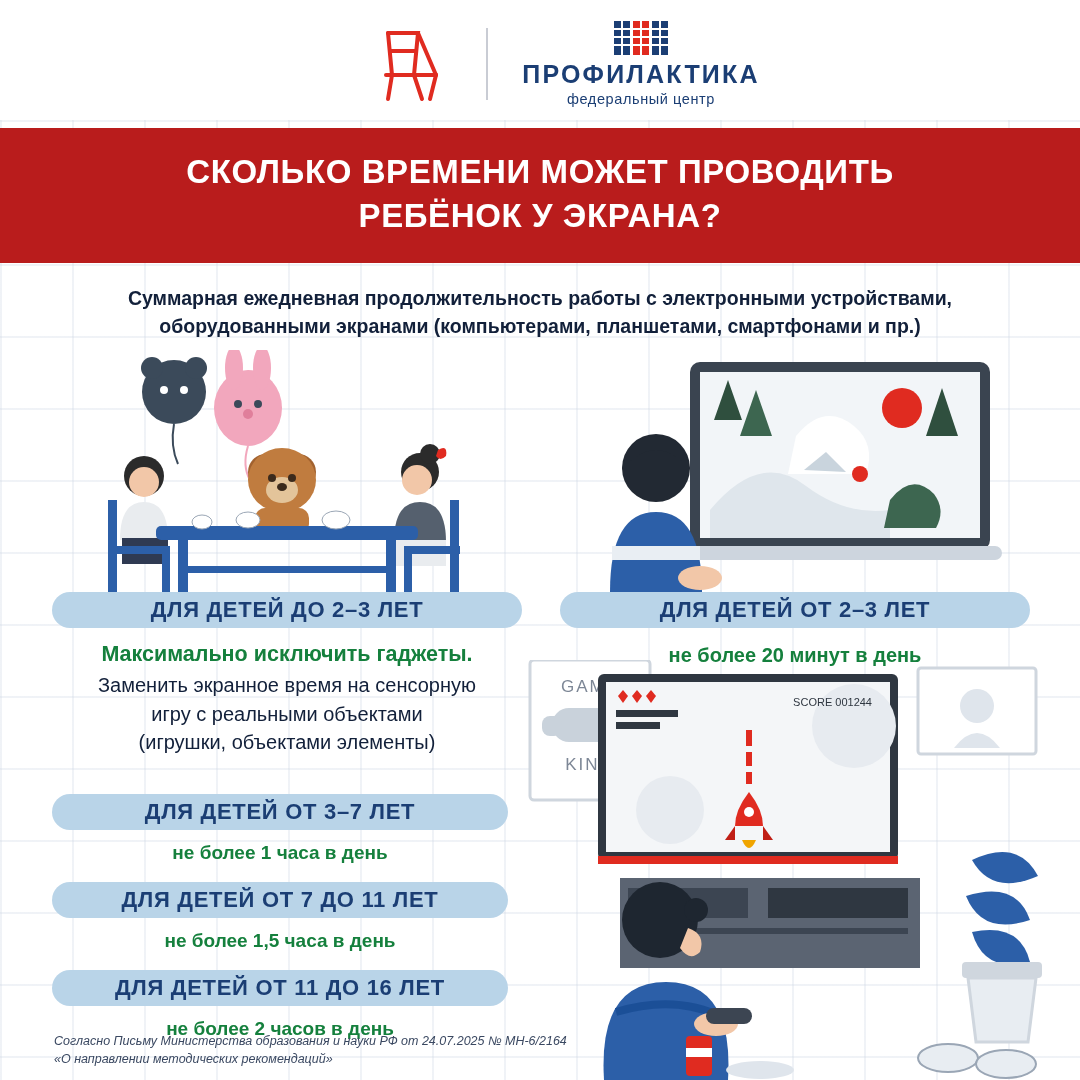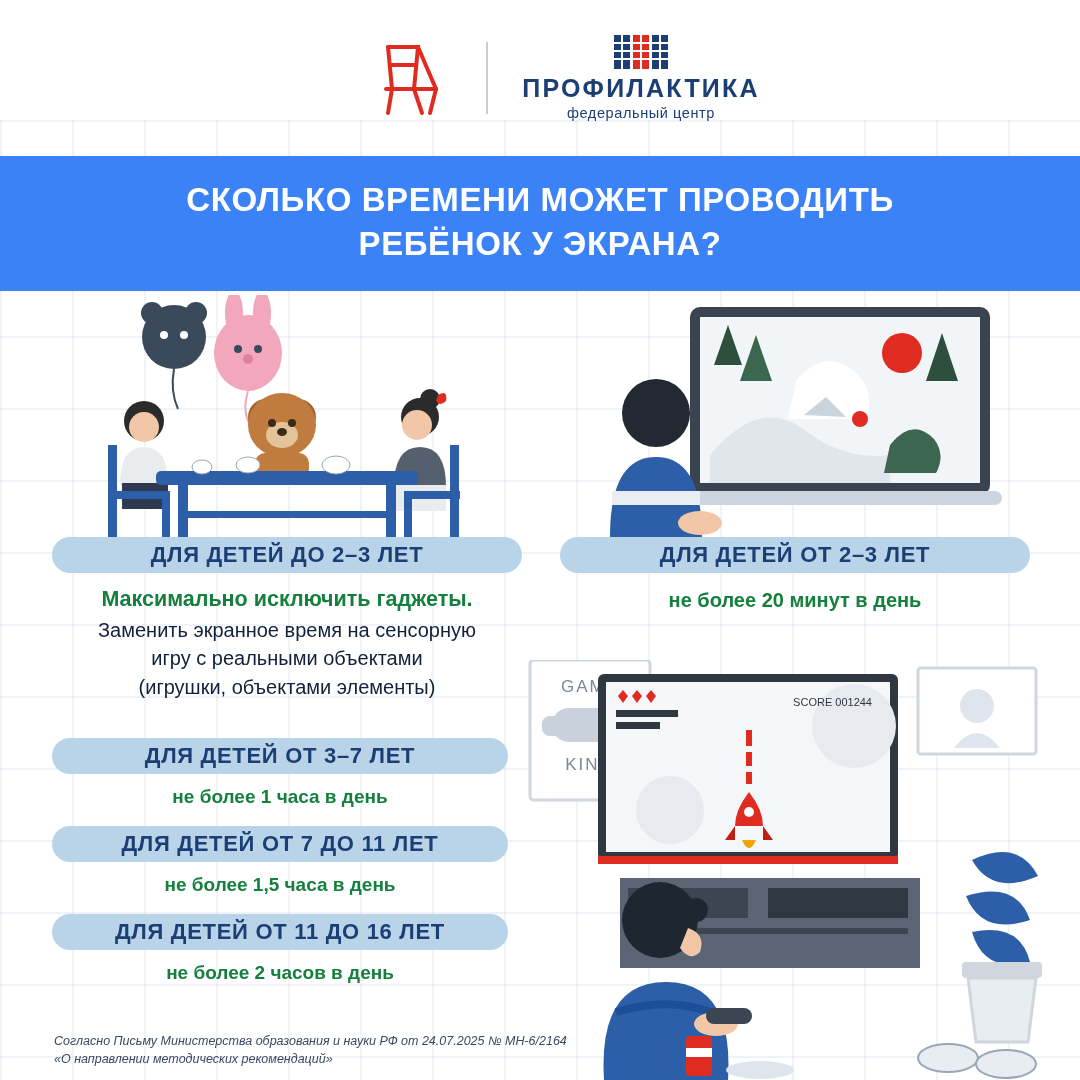--- a/index.html
+++ b/index.html
@@ -22,21 +22,21 @@
     background-image:
       linear-gradient(to right, rgba(205,214,228,0.30) 2px, transparent 2px),
       linear-gradient(to bottom, rgba(205,214,228,0.30) 2px, transparent 2px);
     background-size: 72px 72px;
     pointer-events: none;
   }
 
   
   .header {
     position: relative;
-    height: 156px;
+    height: 128px;
     display: flex;
     align-items: center;
     justify-content: center;
     gap: 34px;
     margin-left: 46px;
   }
   .chair-logo { width: 86px; height: 82px; }
   .divider-v {
     width: 2px; height: 72px; background: #c9ccd4;
   }
@@ -46,21 +46,21 @@
     font-size: 25px; font-weight: bold; color: #1b3e74;
     letter-spacing: 2.2px;
   }
   .brand-sub {
     font-size: 14.5px; color: #1b3e74; letter-spacing: 0.6px; margin-top: 2px;
   }
 
   
   .title-band {
     position: relative;
-    background: #3b82f6;
+    background: #b91c1c;
     padding: 22px 28px 26px;
     text-align: center;
   }
   .title-band h1 {
     color: #ffffff;
     font-size: 33px;
     font-weight: bold;
     line-height: 1.32;
     letter-spacing: 0.6px;
   }
@@ -183,20 +183,24 @@
     </div>
   </div>
 
   <div class="title-band">
     <h1>
       <span>СКОЛЬКО ВРЕМЕНИ МОЖЕТ ПРОВОДИТЬ</span><br>
       <span>РЕБЁНОК У ЭКРАНА?</span>
     </h1>
   </div>
 
+  <div class="intro">
+    <span>Суммарная ежедневная продолжительность работы с электронными устройствами,</span><br>
+    <span>оборудованными экранами (компьютерами, планшетами, смартфонами и пр.)</span>
+  </div>
 
   <div class="cols">
 
     <div class="col col-left">
       <div class="art">
         <svg viewBox="0 0 470 242" width="470" height="242">
 
           <g>
             <circle cx="122" cy="42" r="32" fill="#3b4a5a"></circle>
             <circle cx="100" cy="18" r="11" fill="#3b4a5a"></circle>

